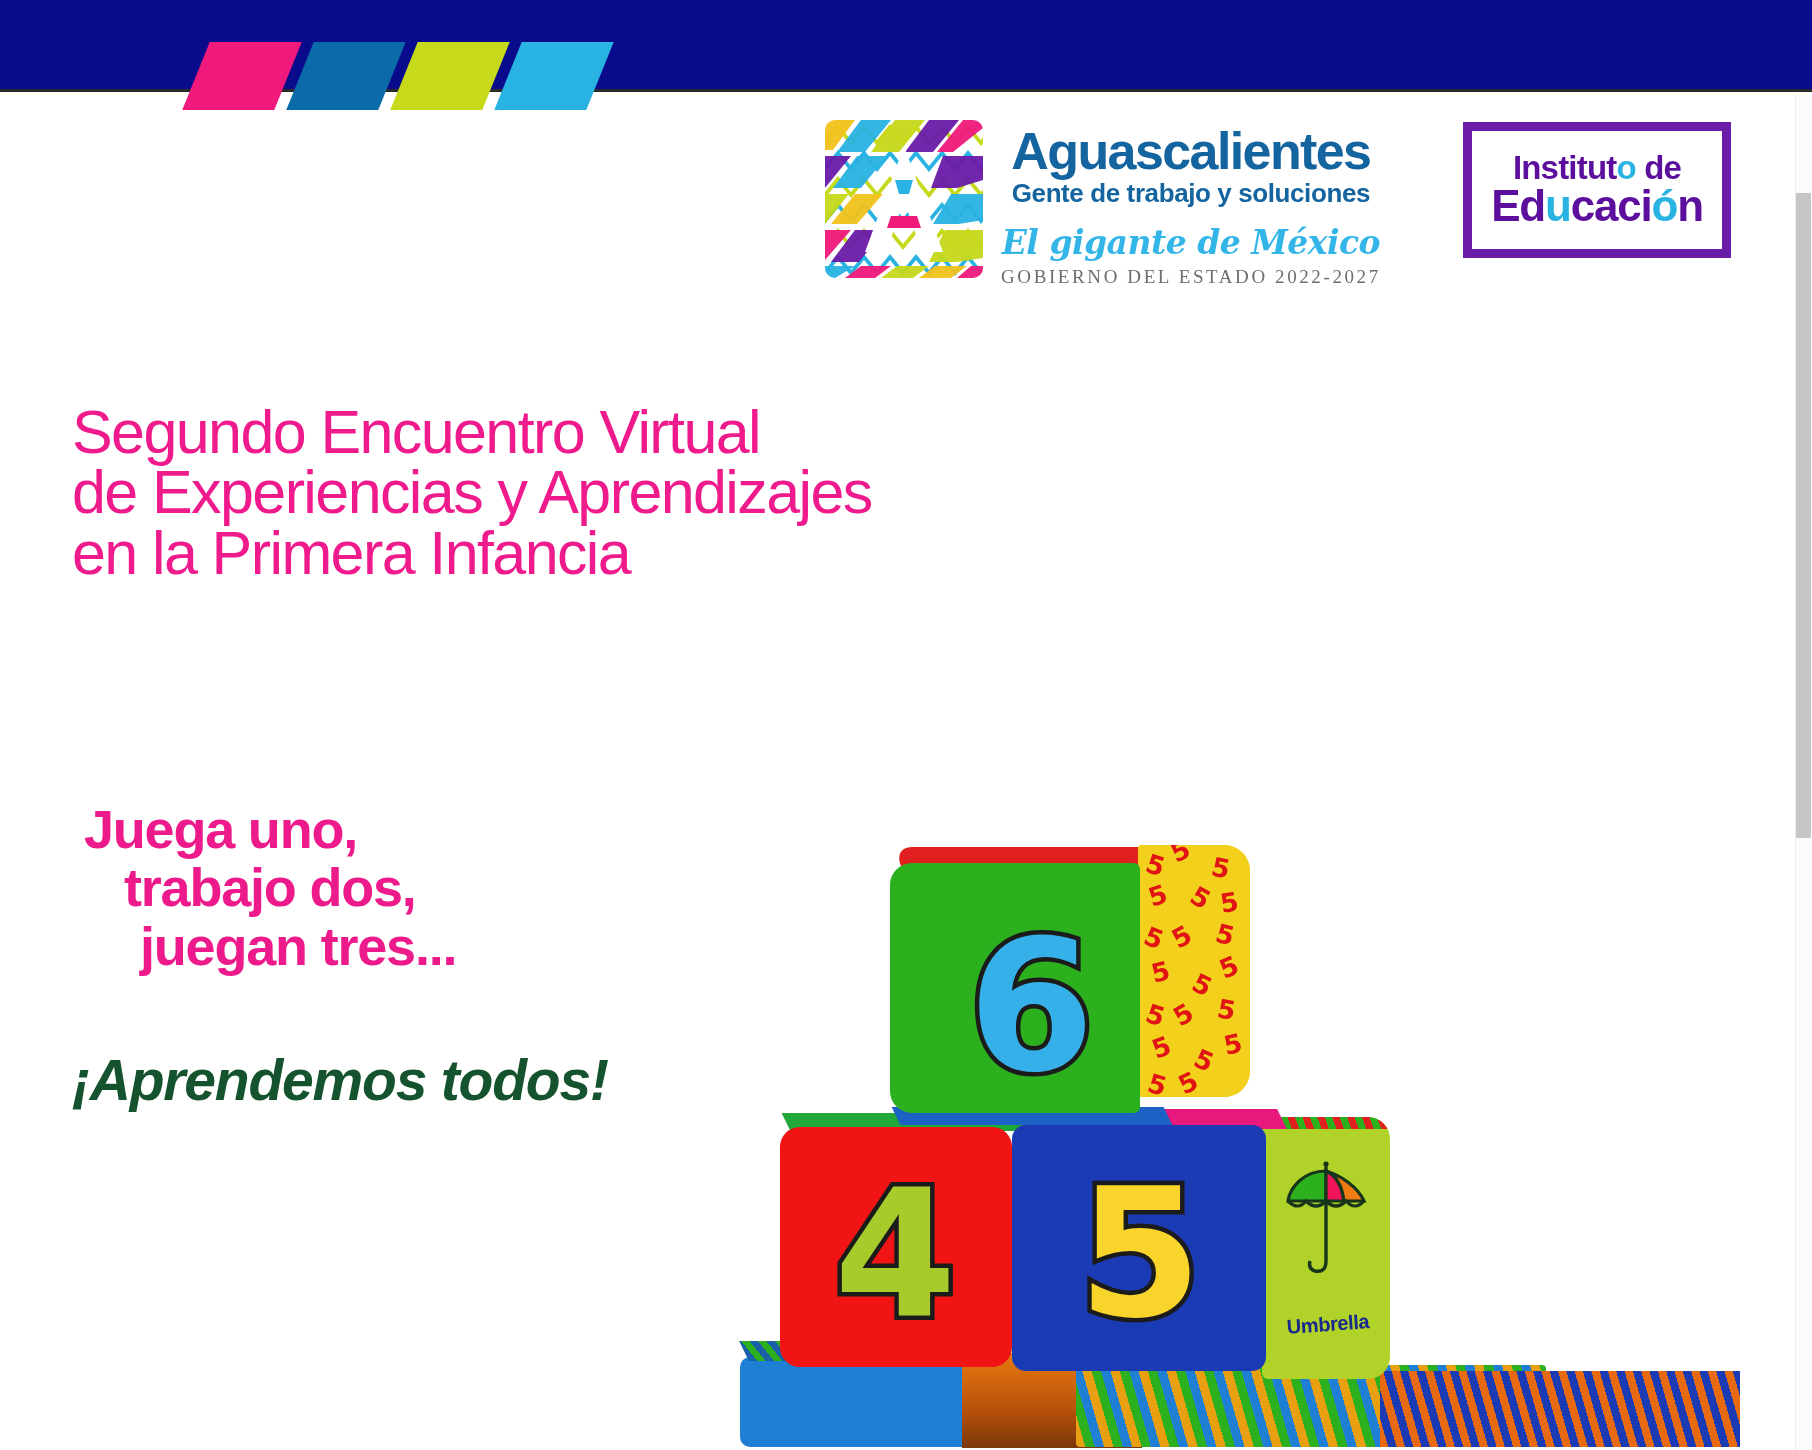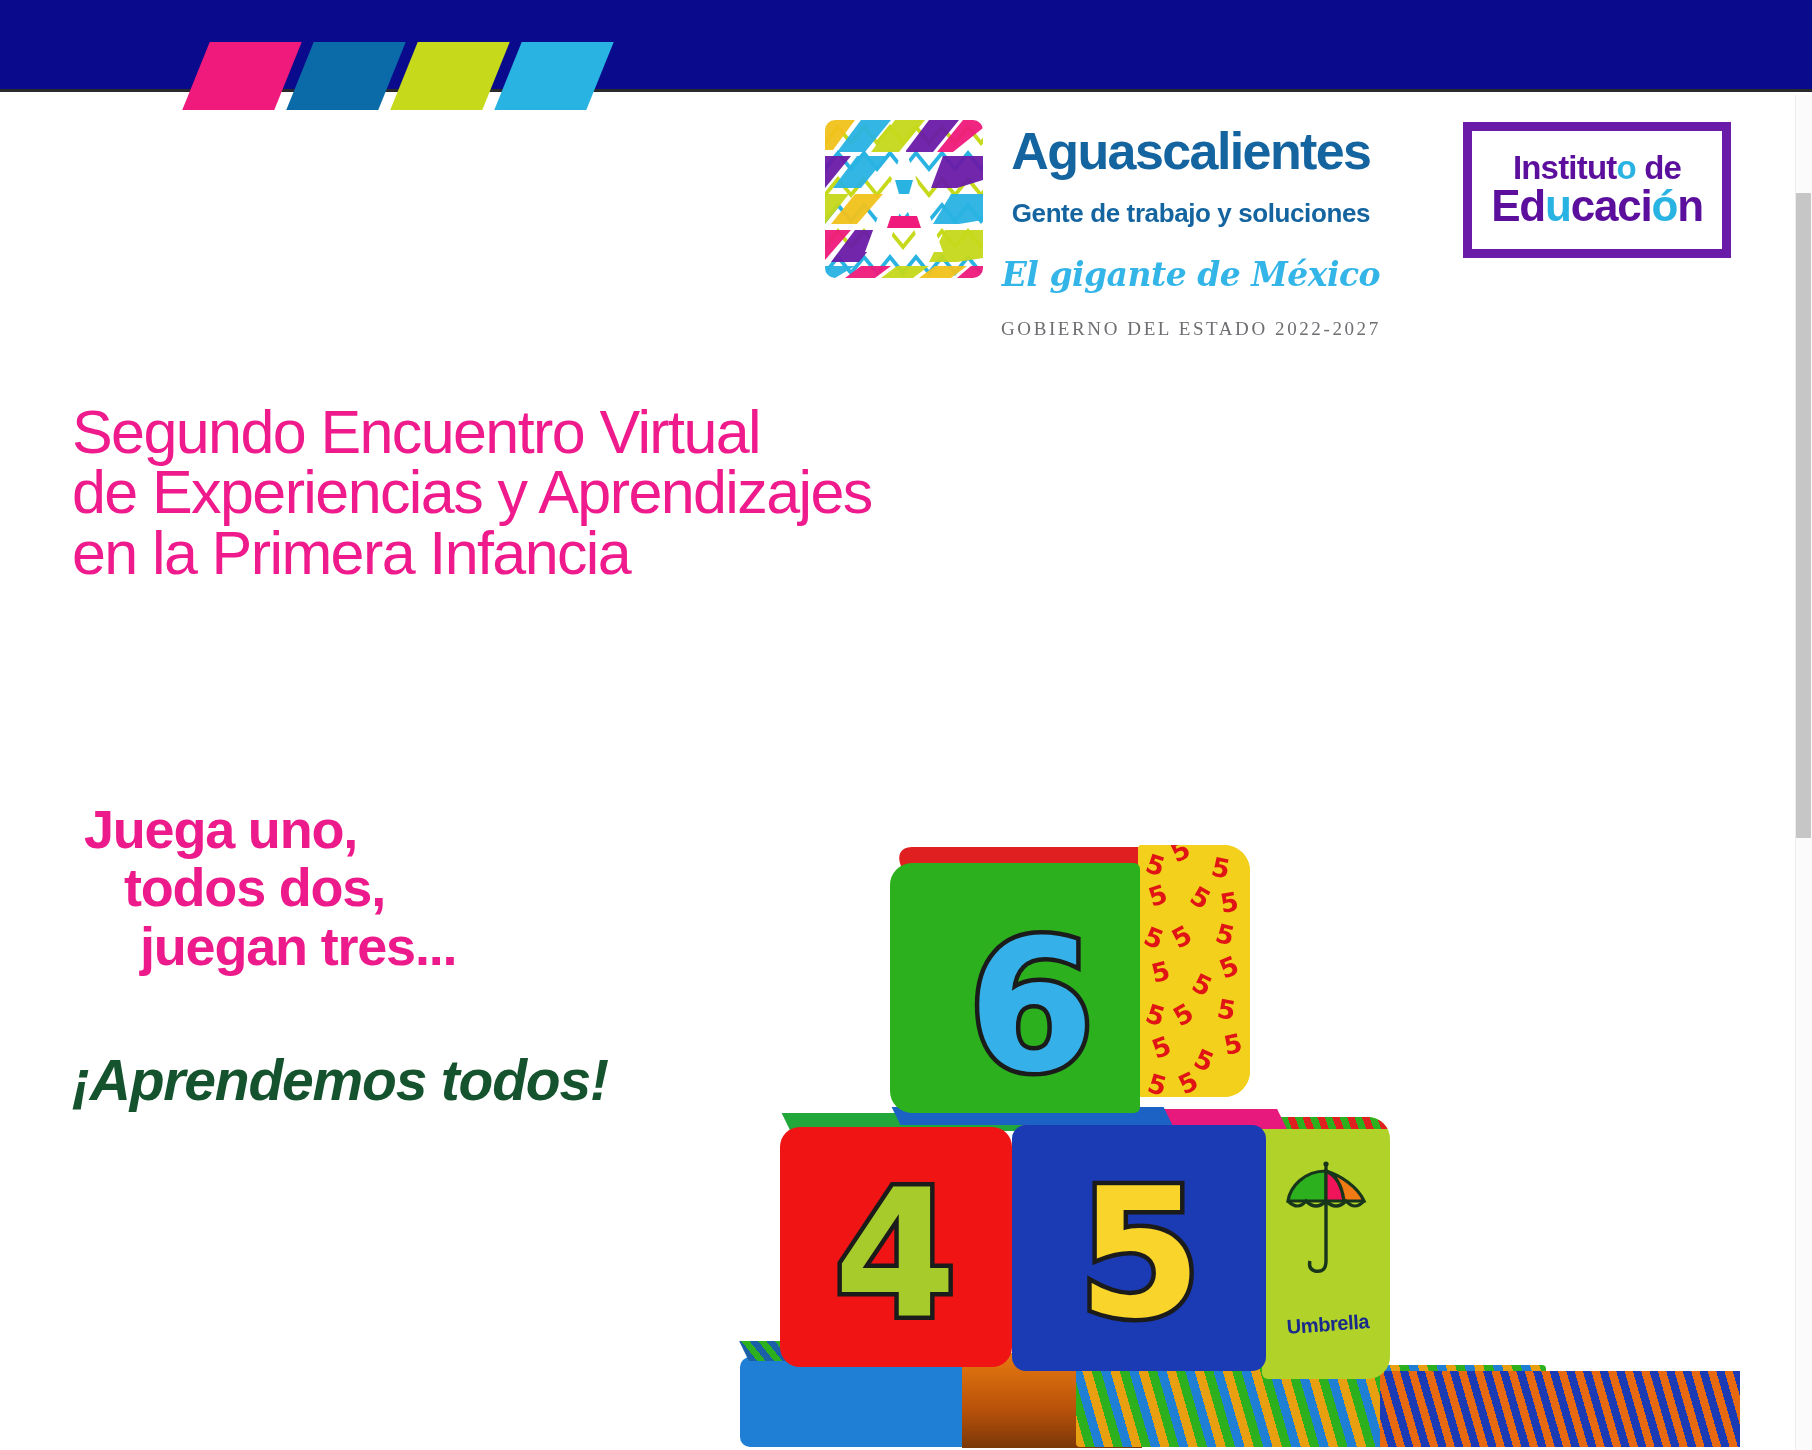--- a/index.html
+++ b/index.html
@@ -41,32 +41,32 @@
   
   .a-tile {
     position:relative; width:158px; height:158px; flex:none;
     background:#ffffff; border-radius:10px; overflow:hidden;
   }
   .a-mask {
     position:absolute; inset:0;
   }
 
   
-  .logo-words { display:flex; flex-direction:column; align-items:center; padding-top:6px;gap:20px; }
+  .logo-words { display:flex; flex-direction:column; align-items:center; padding-top:6px; }
   .logo-words .w-main {
     font-size:52px; font-weight:bold; color:#1464a0; line-height:0.98;
     letter-spacing:-1.6px;
   }
   .logo-words .w-sub {
     font-size:26px; font-weight:bold; color:#1464a0; line-height:1.15; margin-top:2px;
     letter-spacing:-0.4px;
   }
   .logo-words .w-script {
     font-family:"DejaVu Serif", serif; font-style:italic; font-weight:bold;
-    font-size:33px; color:#33b5e8; line-height:1.1; margin-top:8px;
+    font-size:33px; color:#33b5e8; line-height:1.1; margin-top:16px;
     letter-spacing:-0.5px;
   }
   .logo-words .w-gov {
     font-family:"Liberation Serif", serif; font-size:19px; color:#6d6d72;
     letter-spacing:2.6px; margin-top:5px;
   }
 
   
   .inst-box {
     position:absolute; left:1463px; top:2px;
@@ -312,21 +312,21 @@
   <div class="headline">
     <div class="h-sub">
       <div>Segundo Encuentro Virtual</div>
       <div>de Experiencias y Aprendizajes</div>
       <div>en la Primera Infancia</div>
     </div>
   </div>
 
   <div class="slogan">
     <div class="sl-line i1">Juega uno,</div>
-    <div class="sl-line i2">todos dos,</div>
+    <div class="sl-line i2">trabajo dos,</div>
     <div class="sl-line i3">juegan tres...</div>
     <div class="sl-close">¡Aprendemos todos!</div>
   </div>
 
   <div class="blocks-photo">
 
     <div class="cube-base-blue">
       <div class="stripe-top"></div>
     </div>
     <div class="cube-base-orange"></div>

